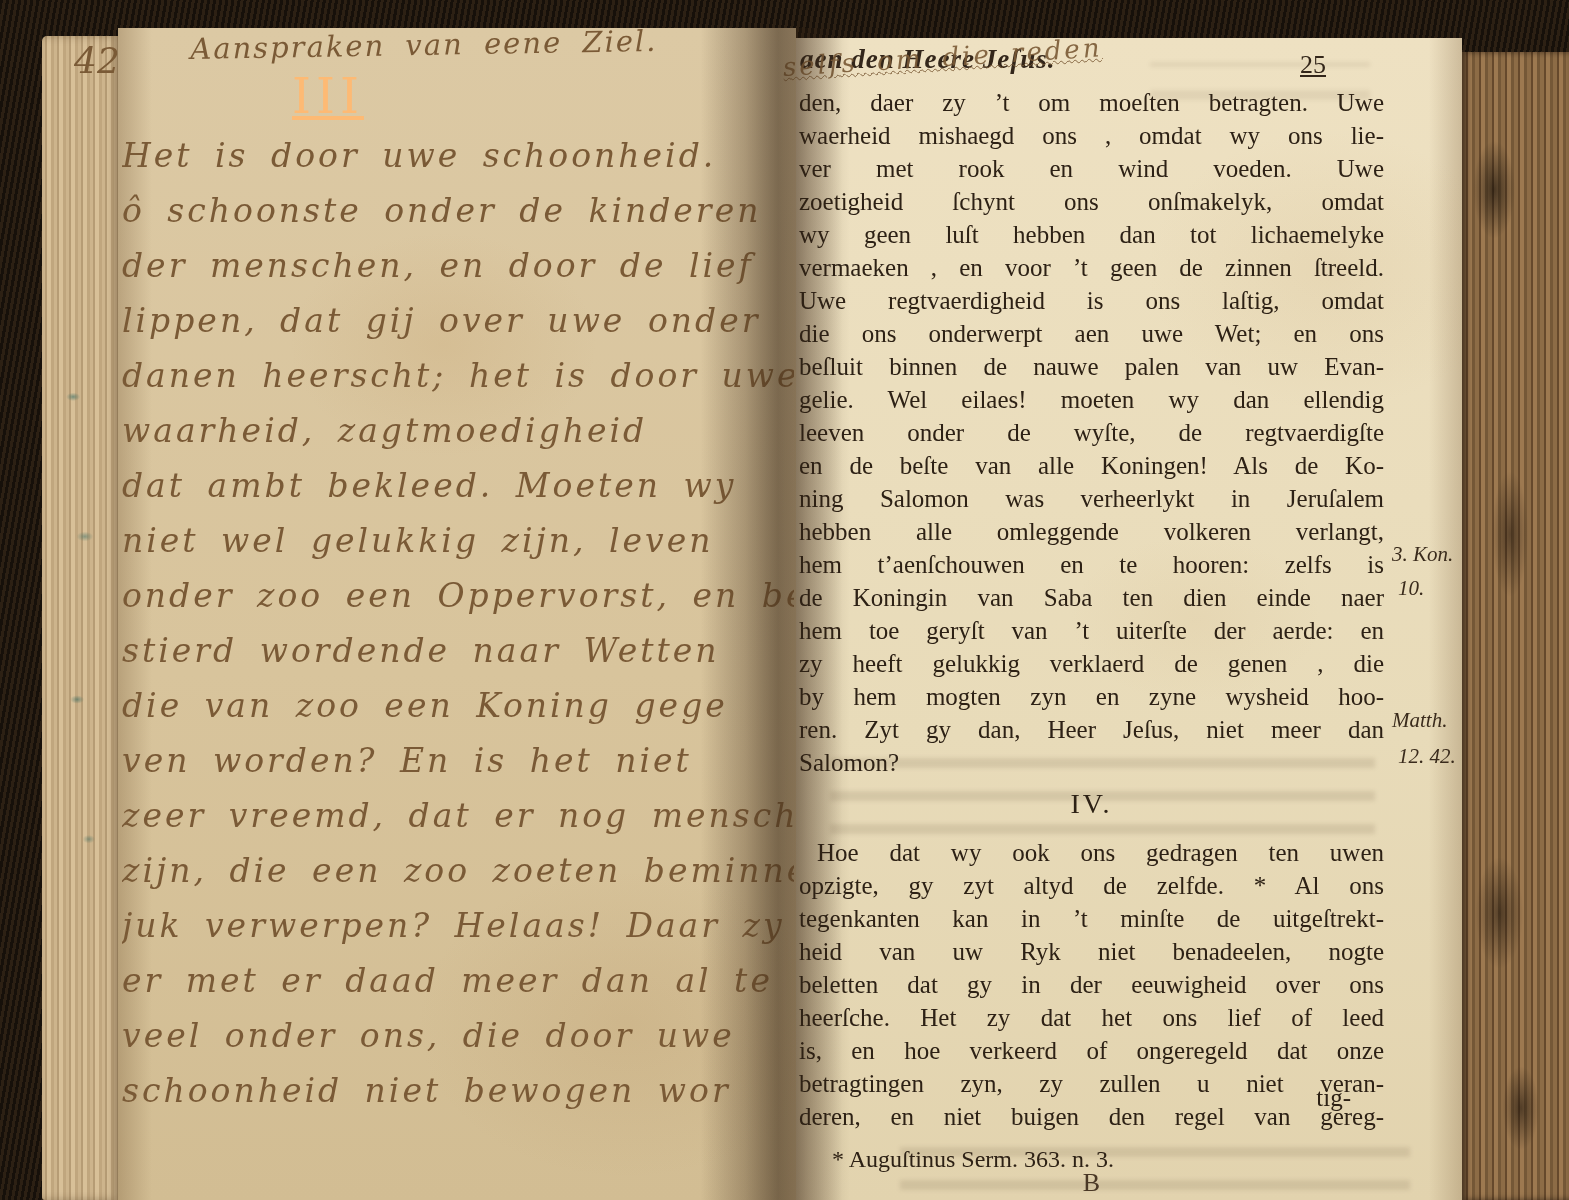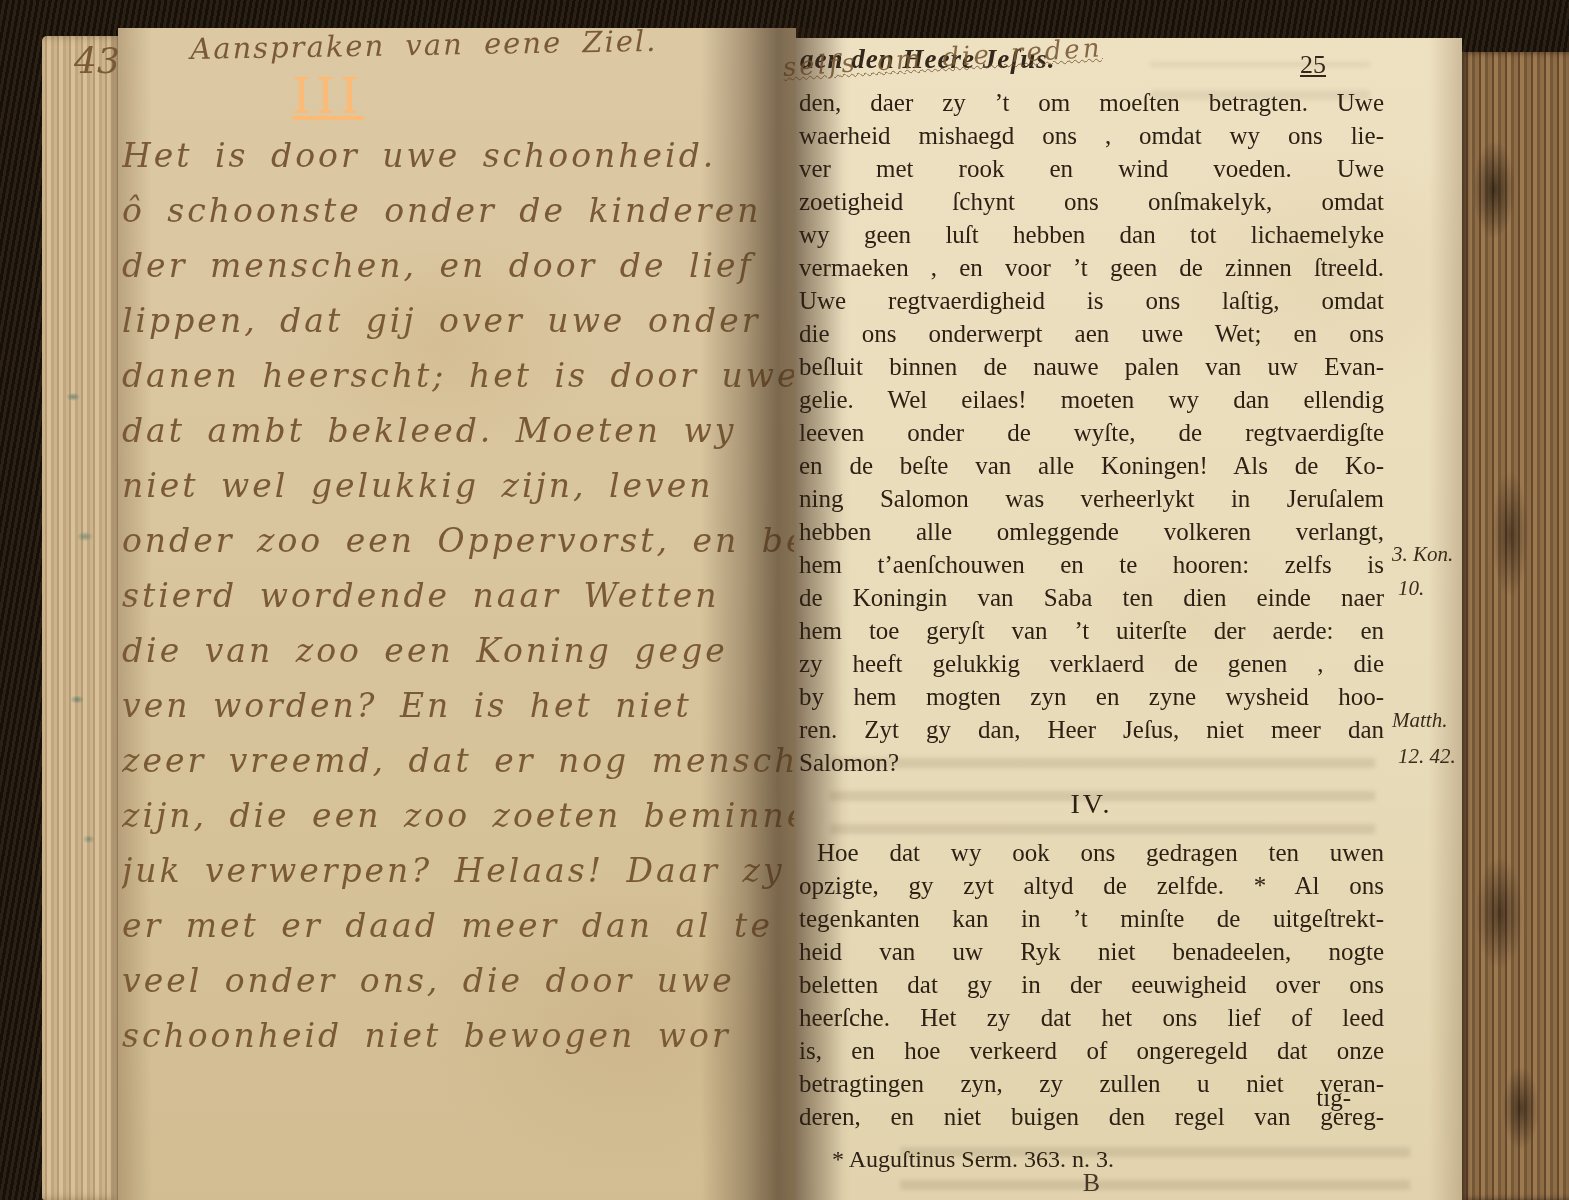--- a/index.html
+++ b/index.html
@@ -101,29 +101,30 @@
 
 <div class="abs" id="left-edges"></div>
 <div class="abs" id="left-page"></div>
 <div class="abs" id="right-page"></div>
 <div class="abs" id="fore-edge"></div>
 
 <div class="abs showthrough" id="st1"></div>
 <div class="abs showthrough" id="st2"></div>
 <div class="abs showthrough" id="st3"></div>
 
-<div class="abs hand" id="lp-num">43</div>
+<div class="abs hand" id="lp-num">42</div>
 <div class="abs hand" id="lp-title">Aanspraken van eene Ziel.</div>
 <div class="abs" id="lp-roman">III</div>
 <div class="abs" id="lp-lines">
     <div class="hw-line">Het is door uwe schoonheid.</div>
     <div class="hw-line">ô schoonste onder de kinderen</div>
     <div class="hw-line">der menschen, en door de lief</div>
     <div class="hw-line">lippen, dat gij over uwe onder</div>
     <div class="hw-line">danen heerscht; het is door uwe</div>
+    <div class="hw-line">waarheid, zagtmoedigheid</div>
     <div class="hw-line">dat ambt bekleed. Moeten wy</div>
     <div class="hw-line">niet wel gelukkig zijn, leven</div>
     <div class="hw-line">onder zoo een Oppervorst, en be</div>
     <div class="hw-line">stierd wordende naar Wetten</div>
     <div class="hw-line">die van zoo een Koning gege</div>
     <div class="hw-line">ven worden? En is het niet</div>
     <div class="hw-line">zeer vreemd, dat er nog menschen</div>
     <div class="hw-line">zijn, die een zoo zoeten beminnelyk</div>
     <div class="hw-line">juk verwerpen? Helaas! Daar zy</div>
     <div class="hw-line">er met er daad meer dan al te</div>

